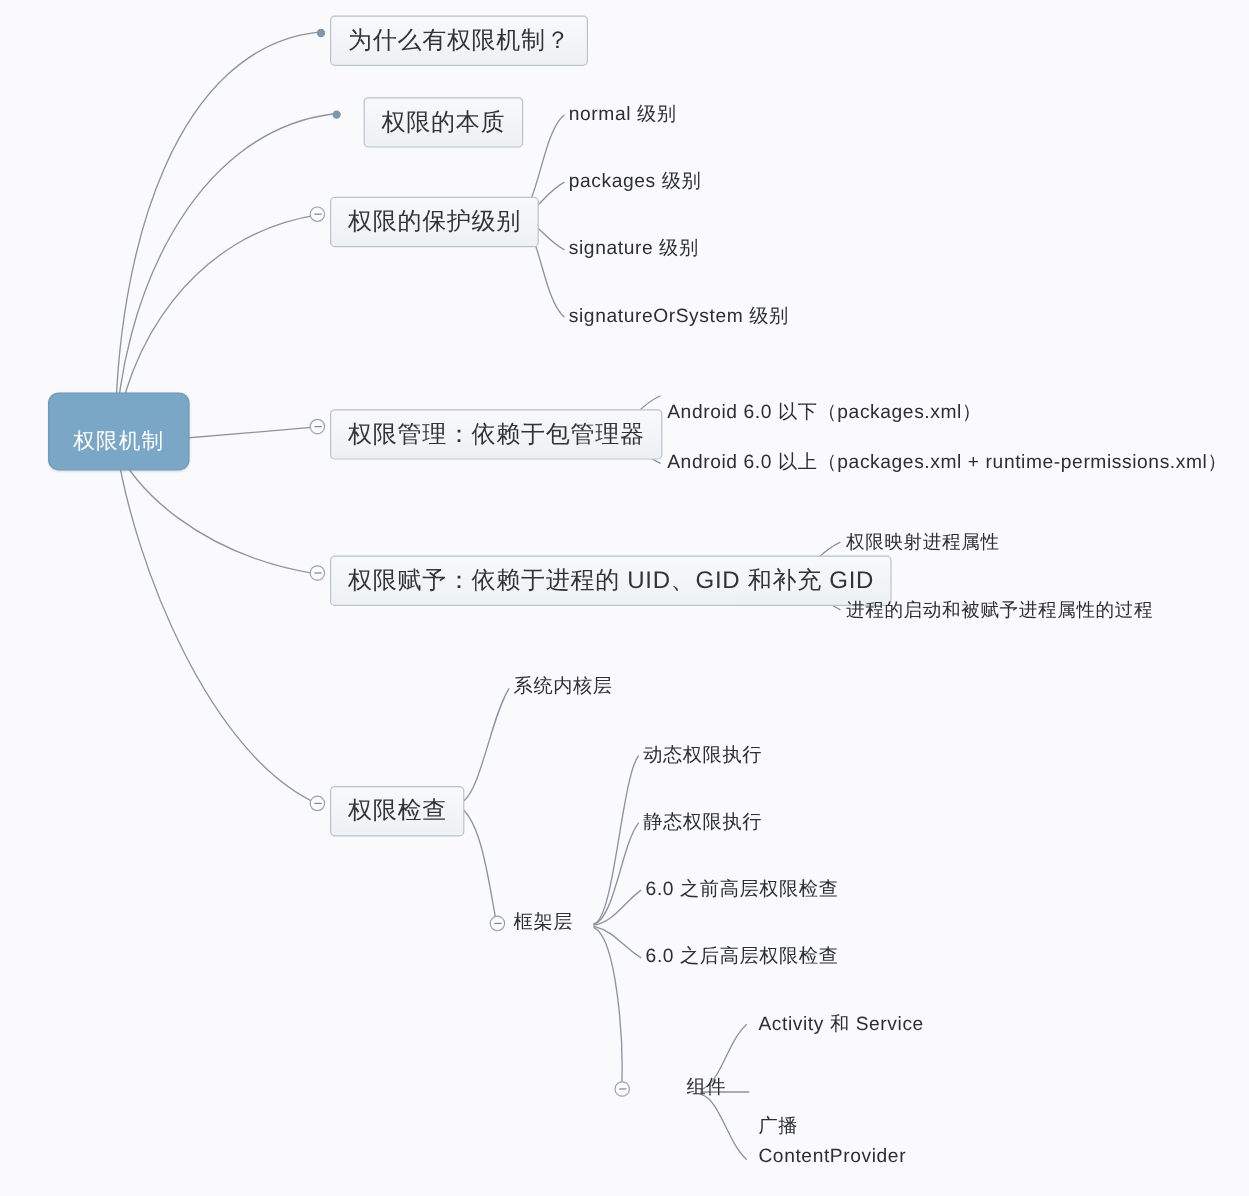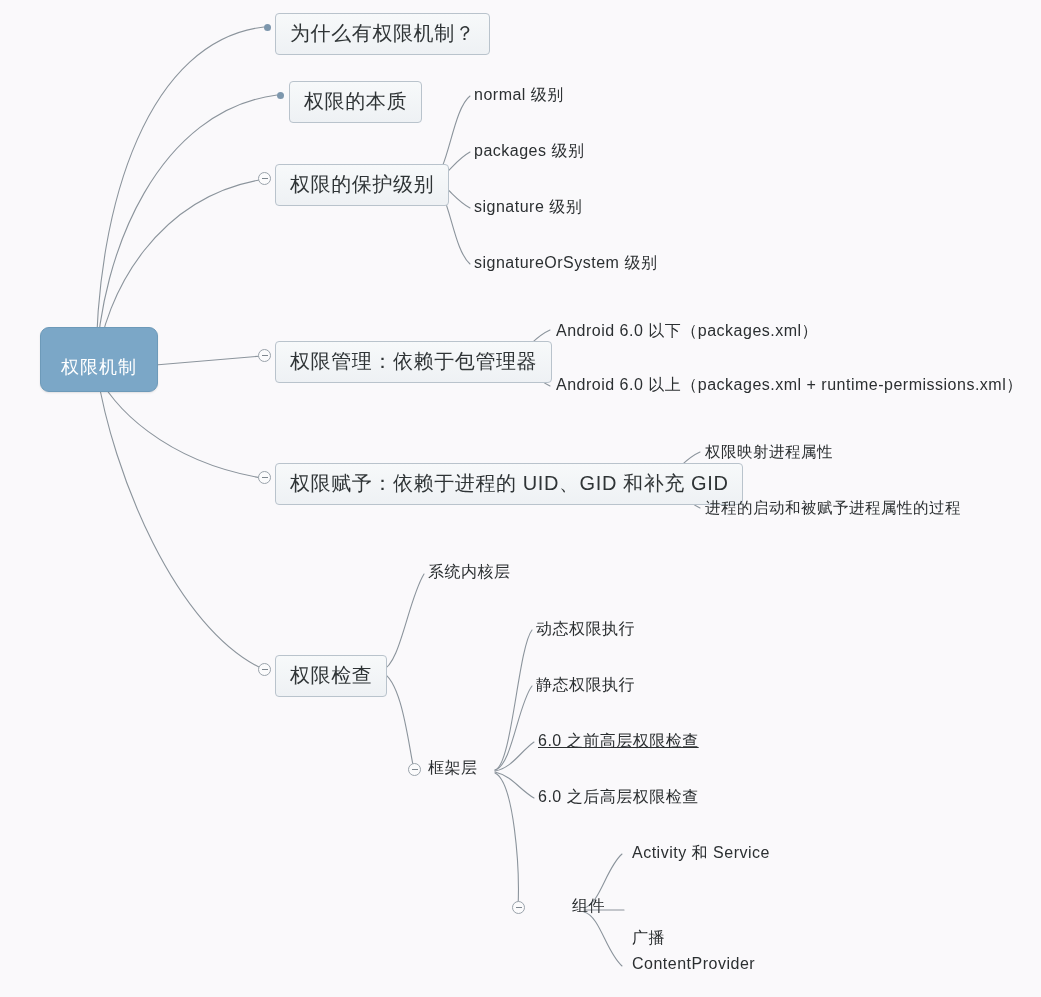--- a/index.html
+++ b/index.html
@@ -141,21 +141,21 @@
   <div class="node node-root" style="left:40px; top:327px;">
     <span>权限机制</span>
   </div>
 
   <div class="marker marker-dot" style="left:264px; top:24px;"></div>
   <div class="node node-box" style="left:275px; top:13px;">
     <span>为什么有权限机制？</span>
   </div>
 
   <div class="marker marker-dot" style="left:277px; top:92px;"></div>
-  <div class="node node-box" style="left:289px; top:81px;">
+  <div class="node node-box" style="left:303px; top:81px;">
     <span>权限的本质</span>
   </div>
 
   <div class="marker marker-collapse" style="left:258px; top:172px;"></div>
   <div class="node node-box" style="left:275px; top:164px;">
     <span>权限的保护级别</span>
   </div>
   <div class="node node-leaf" style="left:474px; top:85px;">
     <span>normal 级别</span>
   </div>
@@ -166,21 +166,21 @@
     <span>signature 级别</span>
   </div>
   <div class="node node-leaf" style="left:474px; top:253px;">
     <span>signatureOrSystem 级别</span>
   </div>
 
   <div class="marker marker-collapse" style="left:258px; top:349px;"></div>
   <div class="node node-box" style="left:275px; top:341px;">
     <span>权限管理：依赖于包管理器</span>
   </div>
-  <div class="node node-leaf" style="left:556px; top:321px;">
+  <div class="node node-leaf" style="left:556px; top:333px;">
     <span>Android 6.0 以下（packages.xml）</span>
   </div>
   <div class="node node-leaf" style="left:556px; top:375px;">
     <span>Android 6.0 以上（packages.xml + runtime-permissions.xml）</span>
   </div>
 
   <div class="marker marker-collapse" style="left:258px; top:471px;"></div>
   <div class="node node-box" style="left:275px; top:463px;">
     <span>权限赋予：依赖于进程的 UID、GID 和补充 GID</span>
   </div>
@@ -204,21 +204,21 @@
   <div class="node node-leaf" style="left:428px; top:758px;">
     <span>框架层</span>
   </div>
 
   <div class="node node-leaf" style="left:536px; top:619px;">
     <span>动态权限执行</span>
   </div>
   <div class="node node-leaf" style="left:536px; top:675px;">
     <span>静态权限执行</span>
   </div>
-  <div class="node node-leaf" style="left:538px; top:731px;text-decoration:underline;">
+  <div class="node node-leaf" style="left:538px; top:731px;">
     <span>6.0 之前高层权限检查</span>
   </div>
   <div class="node node-leaf" style="left:538px; top:787px;">
     <span>6.0 之后高层权限检查</span>
   </div>
 
   <div class="marker marker-collapse" style="left:512px; top:901px;"></div>
   <div class="node node-leaf" style="left:532px; top:896px;margin-left:40px;">
     <span>组件</span>
   </div>

